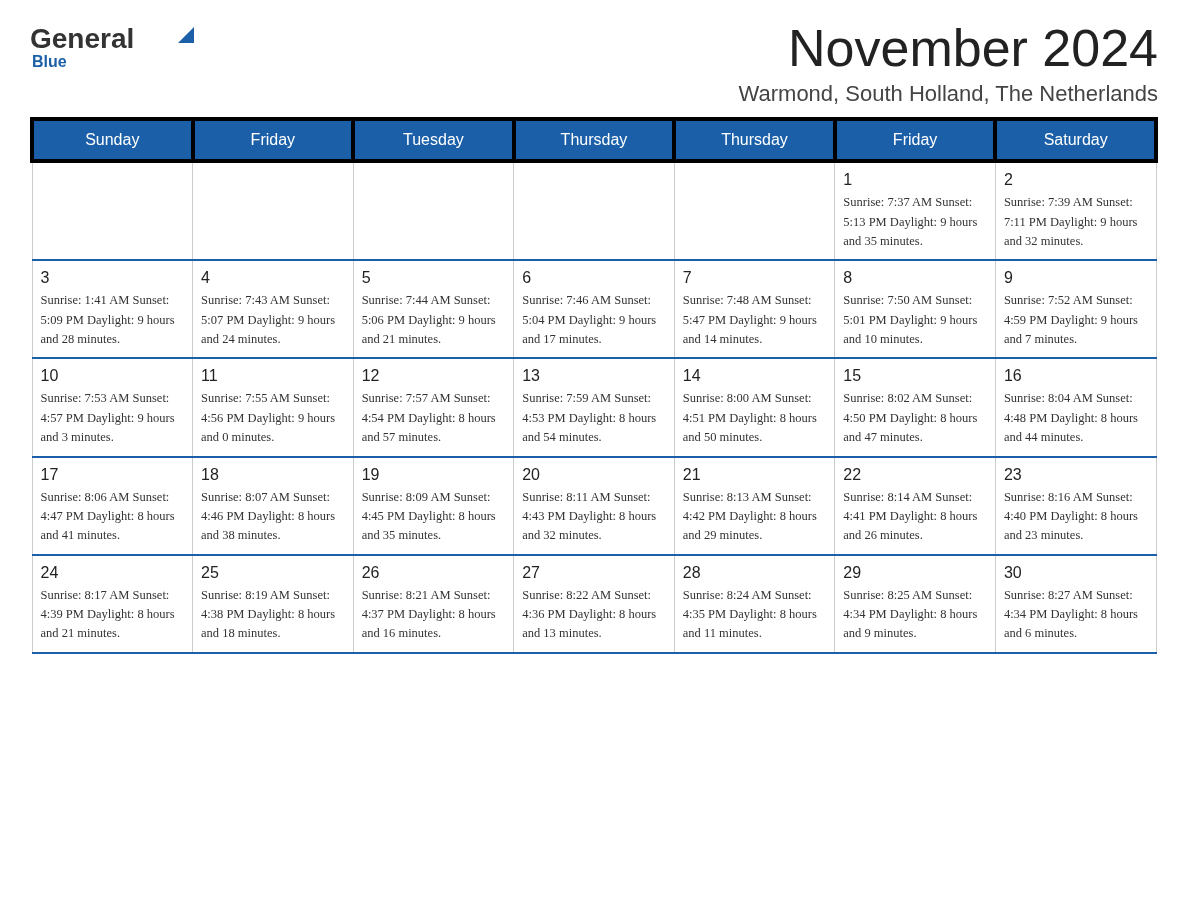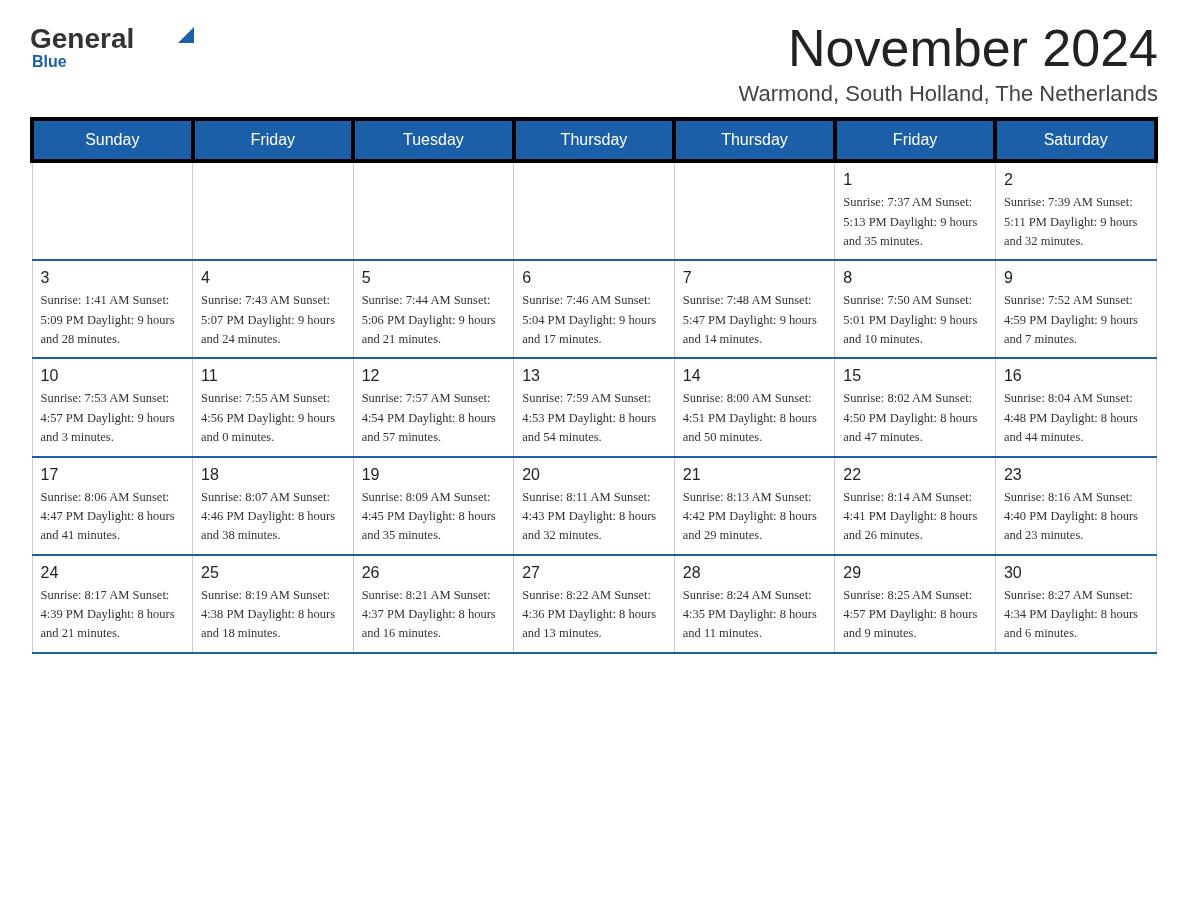--- a/index.html
+++ b/index.html
@@ -142,21 +142,21 @@
         <td>
           <span class="day-number">1</span>
           <div class="day-info">Sunrise: 7:37 AM
 Sunset: 5:13 PM
 Daylight: 9 hours
 and 35 minutes.</div>
         </td>
         <td>
           <span class="day-number">2</span>
           <div class="day-info">Sunrise: 7:39 AM
-Sunset: 5:11 PM
+Sunset: 7:11 PM
 Daylight: 9 hours
 and 32 minutes.</div>
         </td>
       </tr>
       <tr>
         <td>
           <span class="day-number">3</span>
           <div class="day-info">Sunrise: 1:41 AM
 Sunset: 5:09 PM
 Daylight: 9 hours
@@ -339,21 +339,21 @@
         <td>
           <span class="day-number">28</span>
           <div class="day-info">Sunrise: 8:24 AM
 Sunset: 4:35 PM
 Daylight: 8 hours
 and 11 minutes.</div>
         </td>
         <td>
           <span class="day-number">29</span>
           <div class="day-info">Sunrise: 8:25 AM
-Sunset: 4:57 PM
+Sunset: 4:34 PM
 Daylight: 8 hours
 and 9 minutes.</div>
         </td>
         <td>
           <span class="day-number">30</span>
           <div class="day-info">Sunrise: 8:27 AM
 Sunset: 4:34 PM
 Daylight: 8 hours
 and 6 minutes.</div>
         </td>

